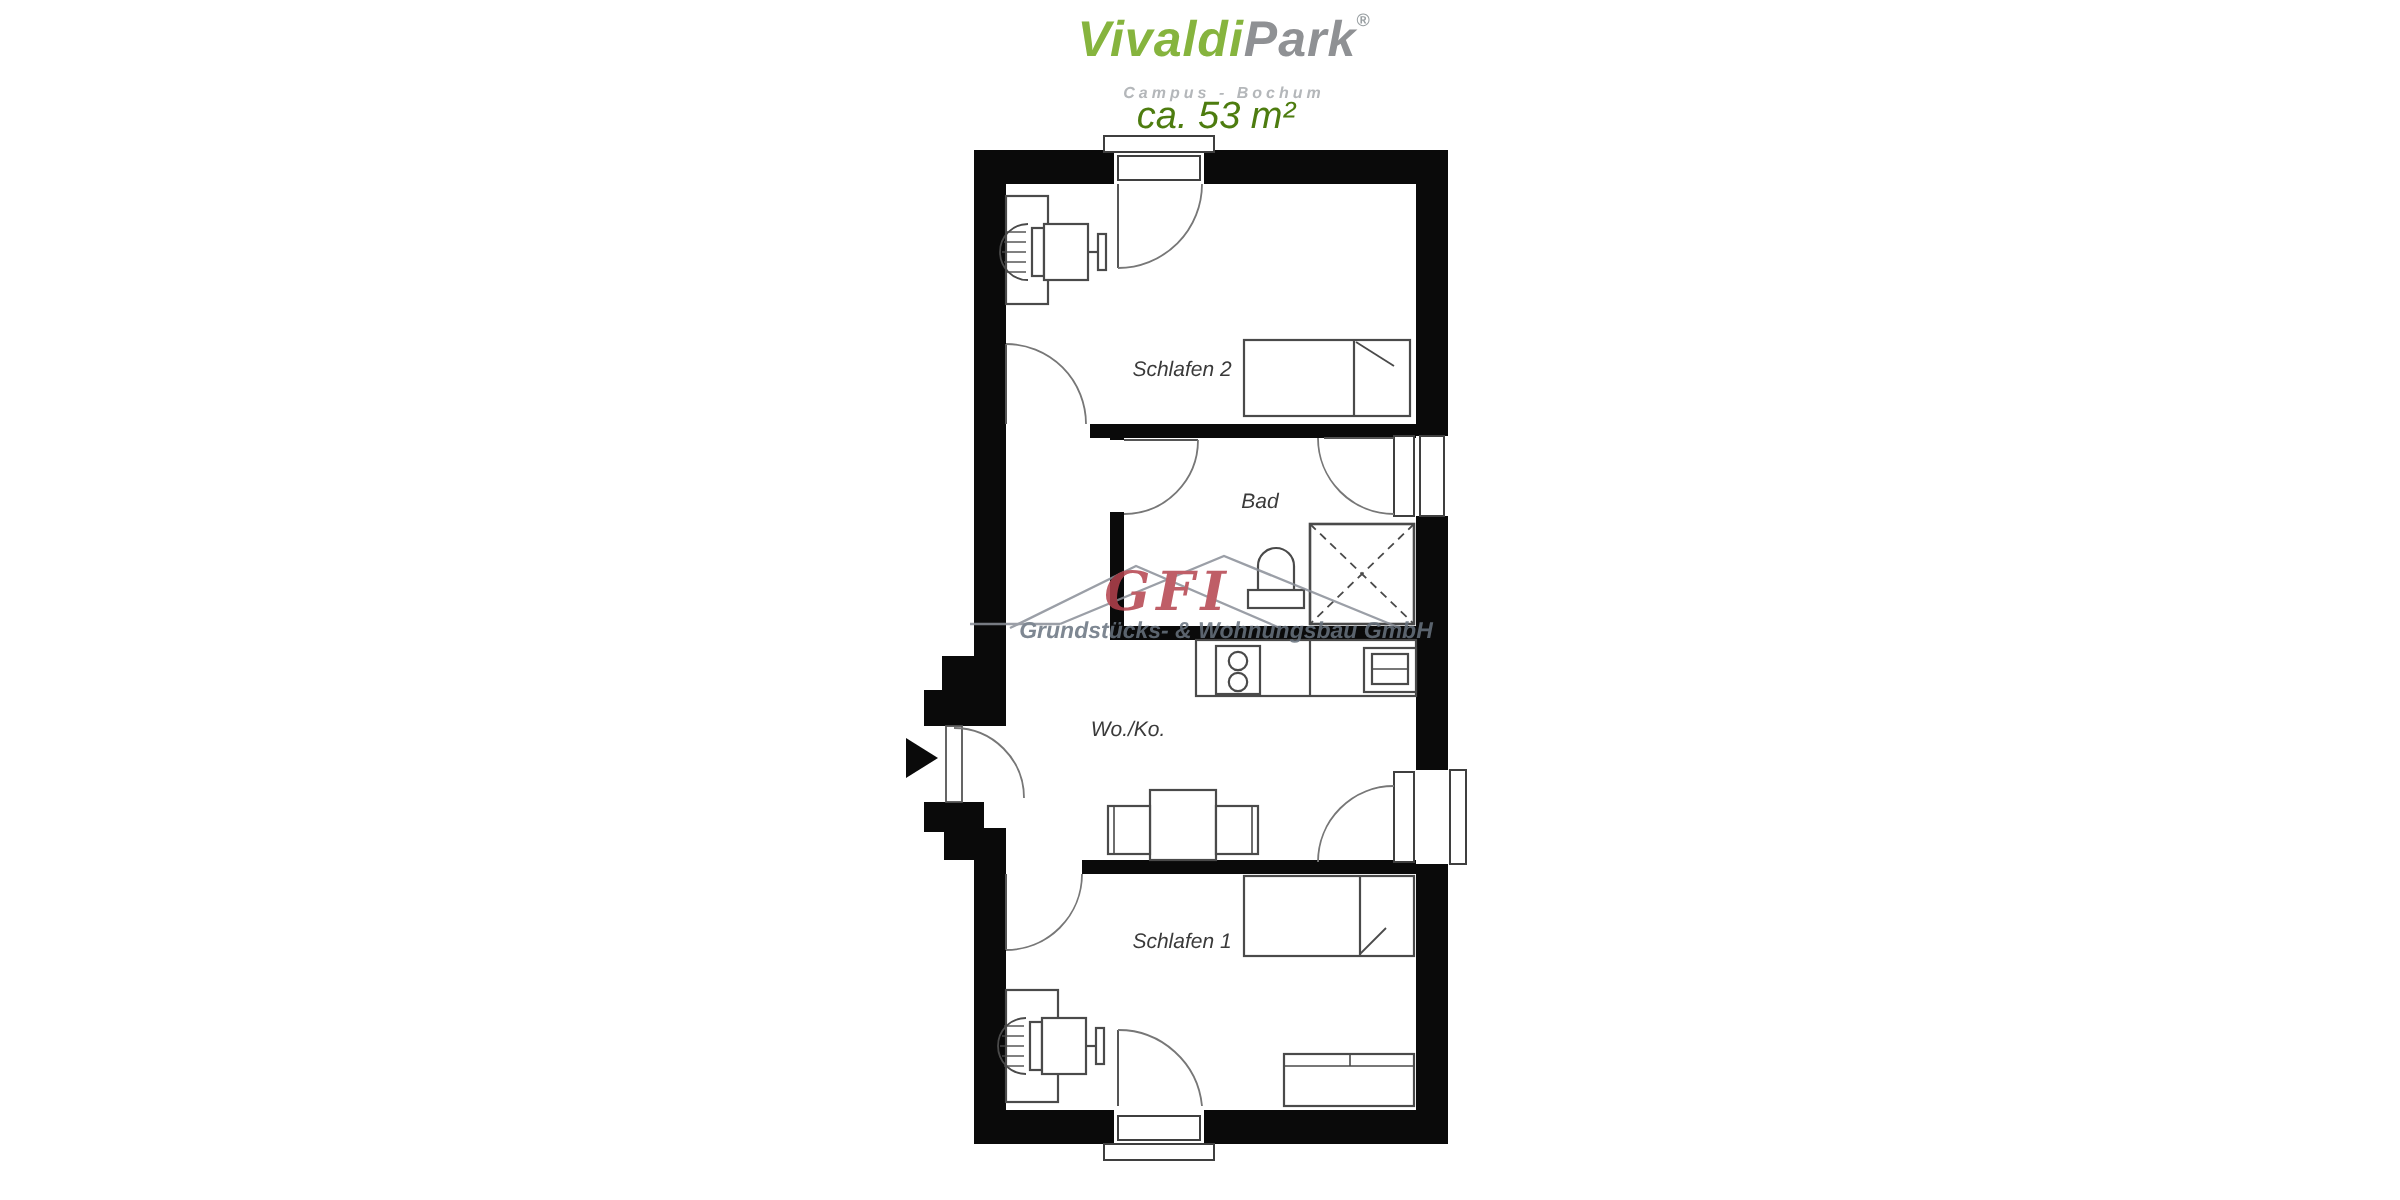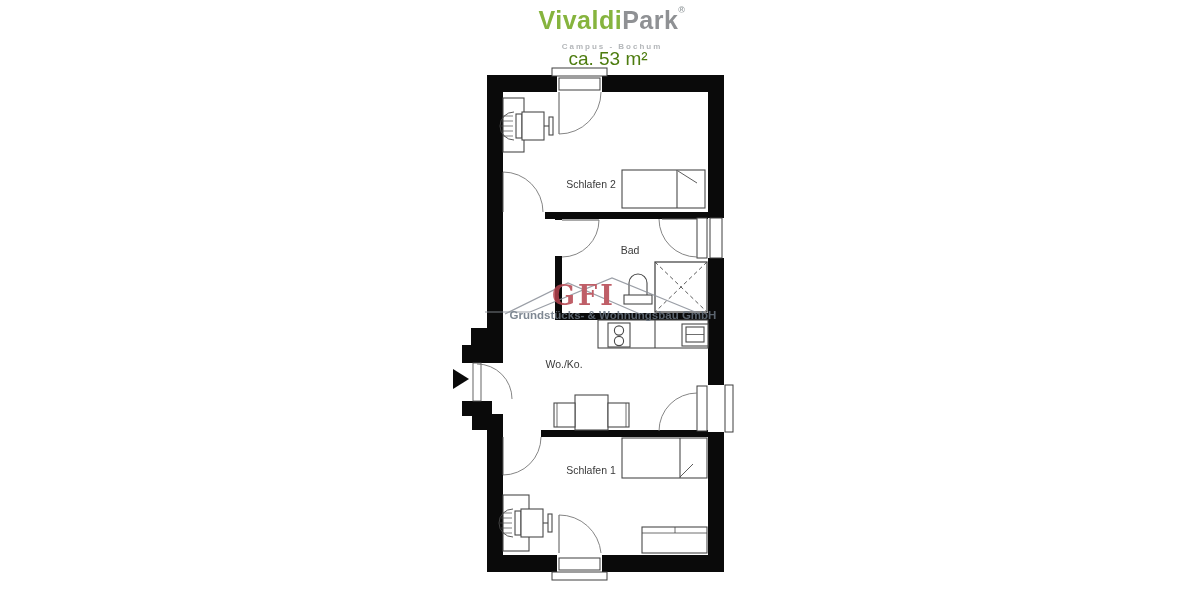--- a/index.html
+++ b/index.html
@@ -1,17 +1,17 @@
 <!DOCTYPE html>
 <html><head>
 <meta charset="utf-8">
 <style>
   html,body{margin:0;padding:0;background:#ffffff;}
   .canvas{position:relative;width:1200px;height:600px;background:#ffffff;overflow:hidden;
-          font-family:"Liberation Sans",sans-serif;}
+          font-family:"Liberation Sans",sans-serif;font-style:italic;}
   .brand{position:absolute;left:612px;top:8px;transform:translateX(-50%);text-align:center;white-space:nowrap;}
   .brand-name{font-size:25px;font-weight:bold;letter-spacing:.5px;line-height:1;}
   .brand-reg{font-size:9px;vertical-align:top;position:relative;top:-2px;color:#9aa0a3;font-weight:bold;}
   .brand-sub{margin-top:9px;font-size:8px;letter-spacing:2px;color:#b4b7ba;font-weight:bold;}
   .area-label{position:absolute;left:608px;top:48px;transform:translateX(-50%);
               font-size:19px;color:#4d7c0f;white-space:nowrap;}
   svg text{font-family:"Liberation Sans",sans-serif;}
   .room-label{font-size:10.5px;fill:#3a3a3a;}
   .wm-logo{font-family:"DejaVu Serif",serif;font-weight:bold;font-size:27px;letter-spacing:3px;}
   .wm-company{font-weight:bold;font-size:11.5px;}

